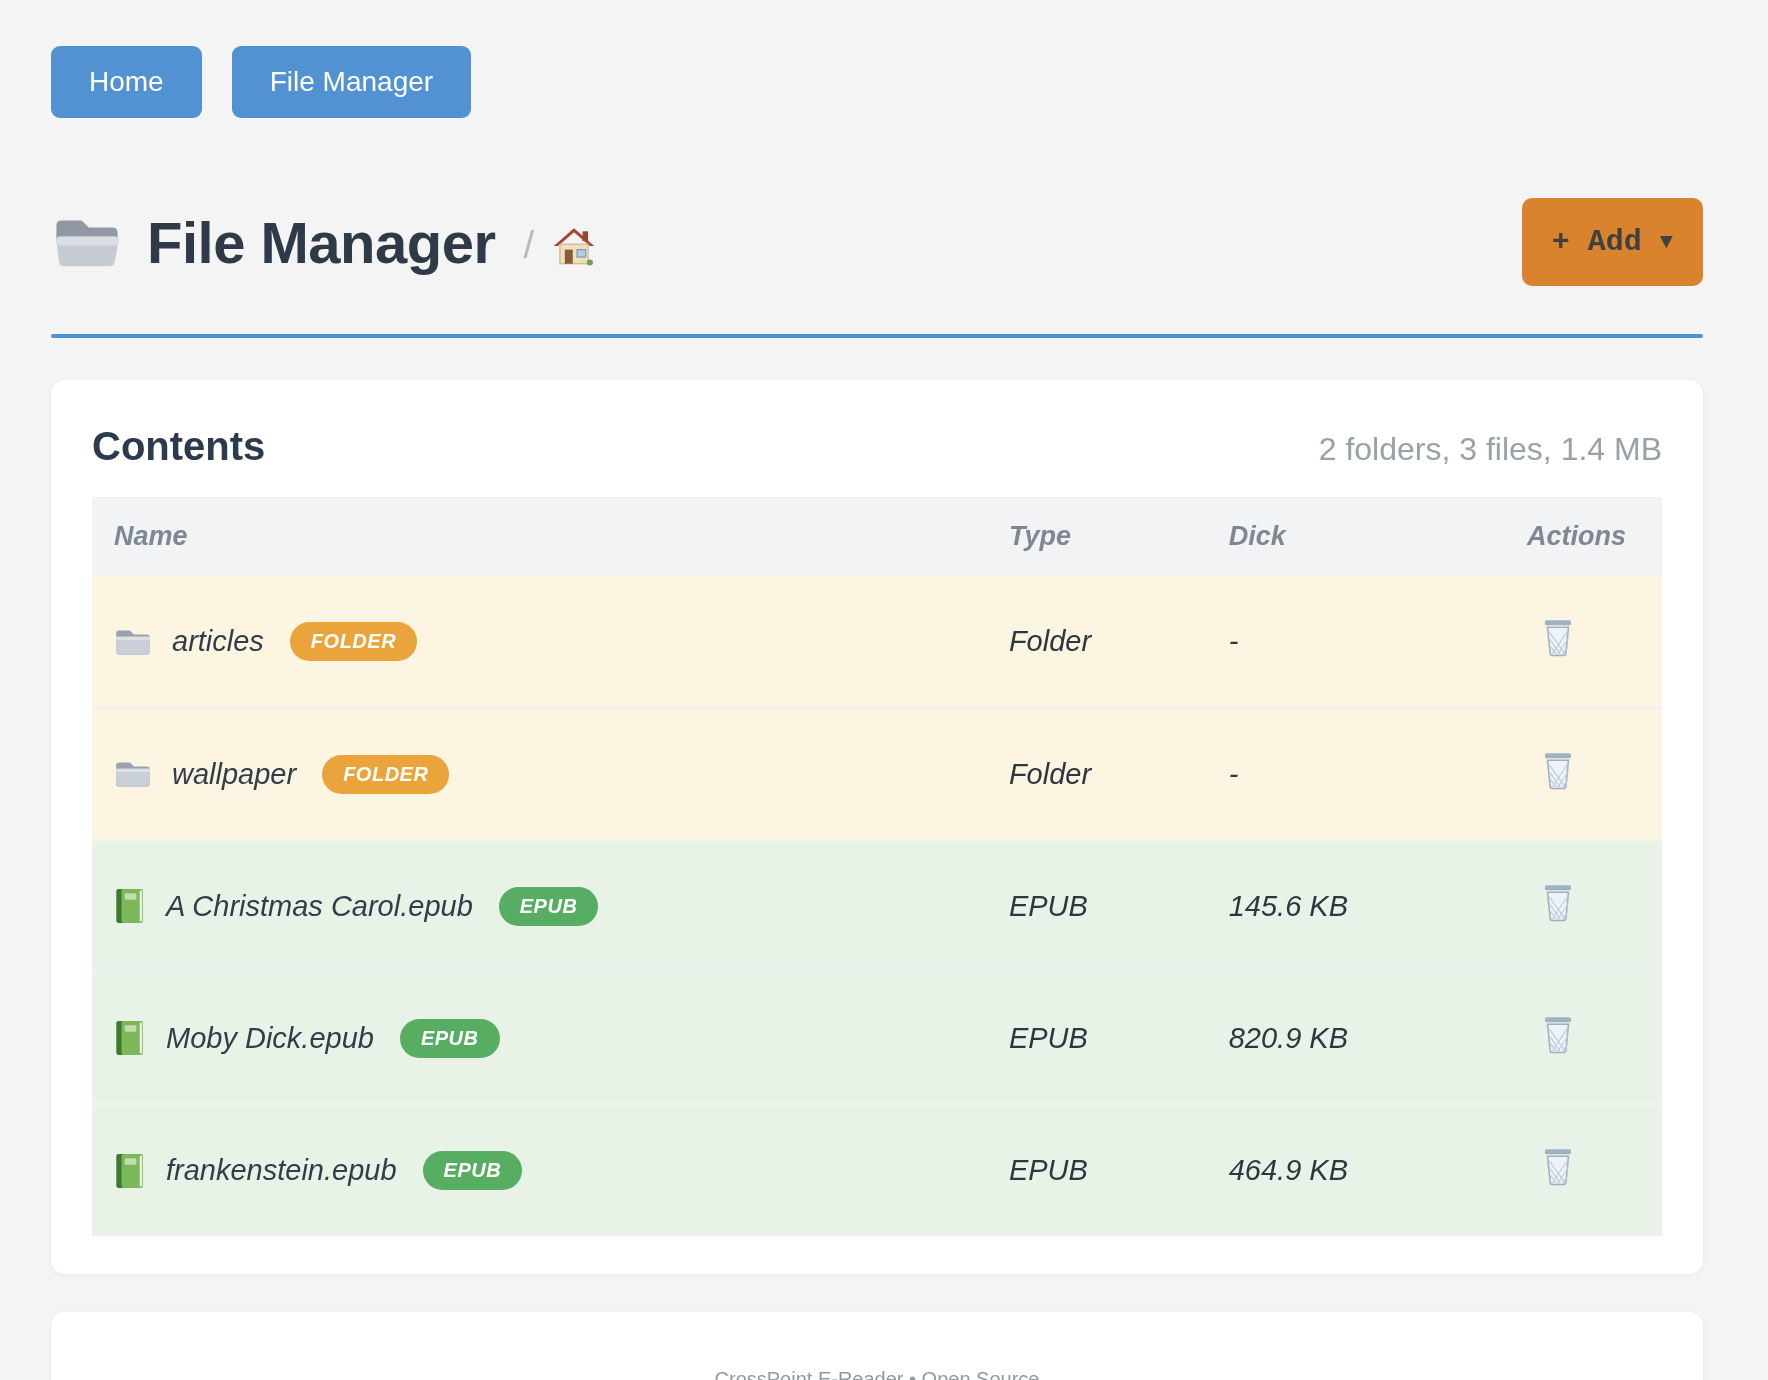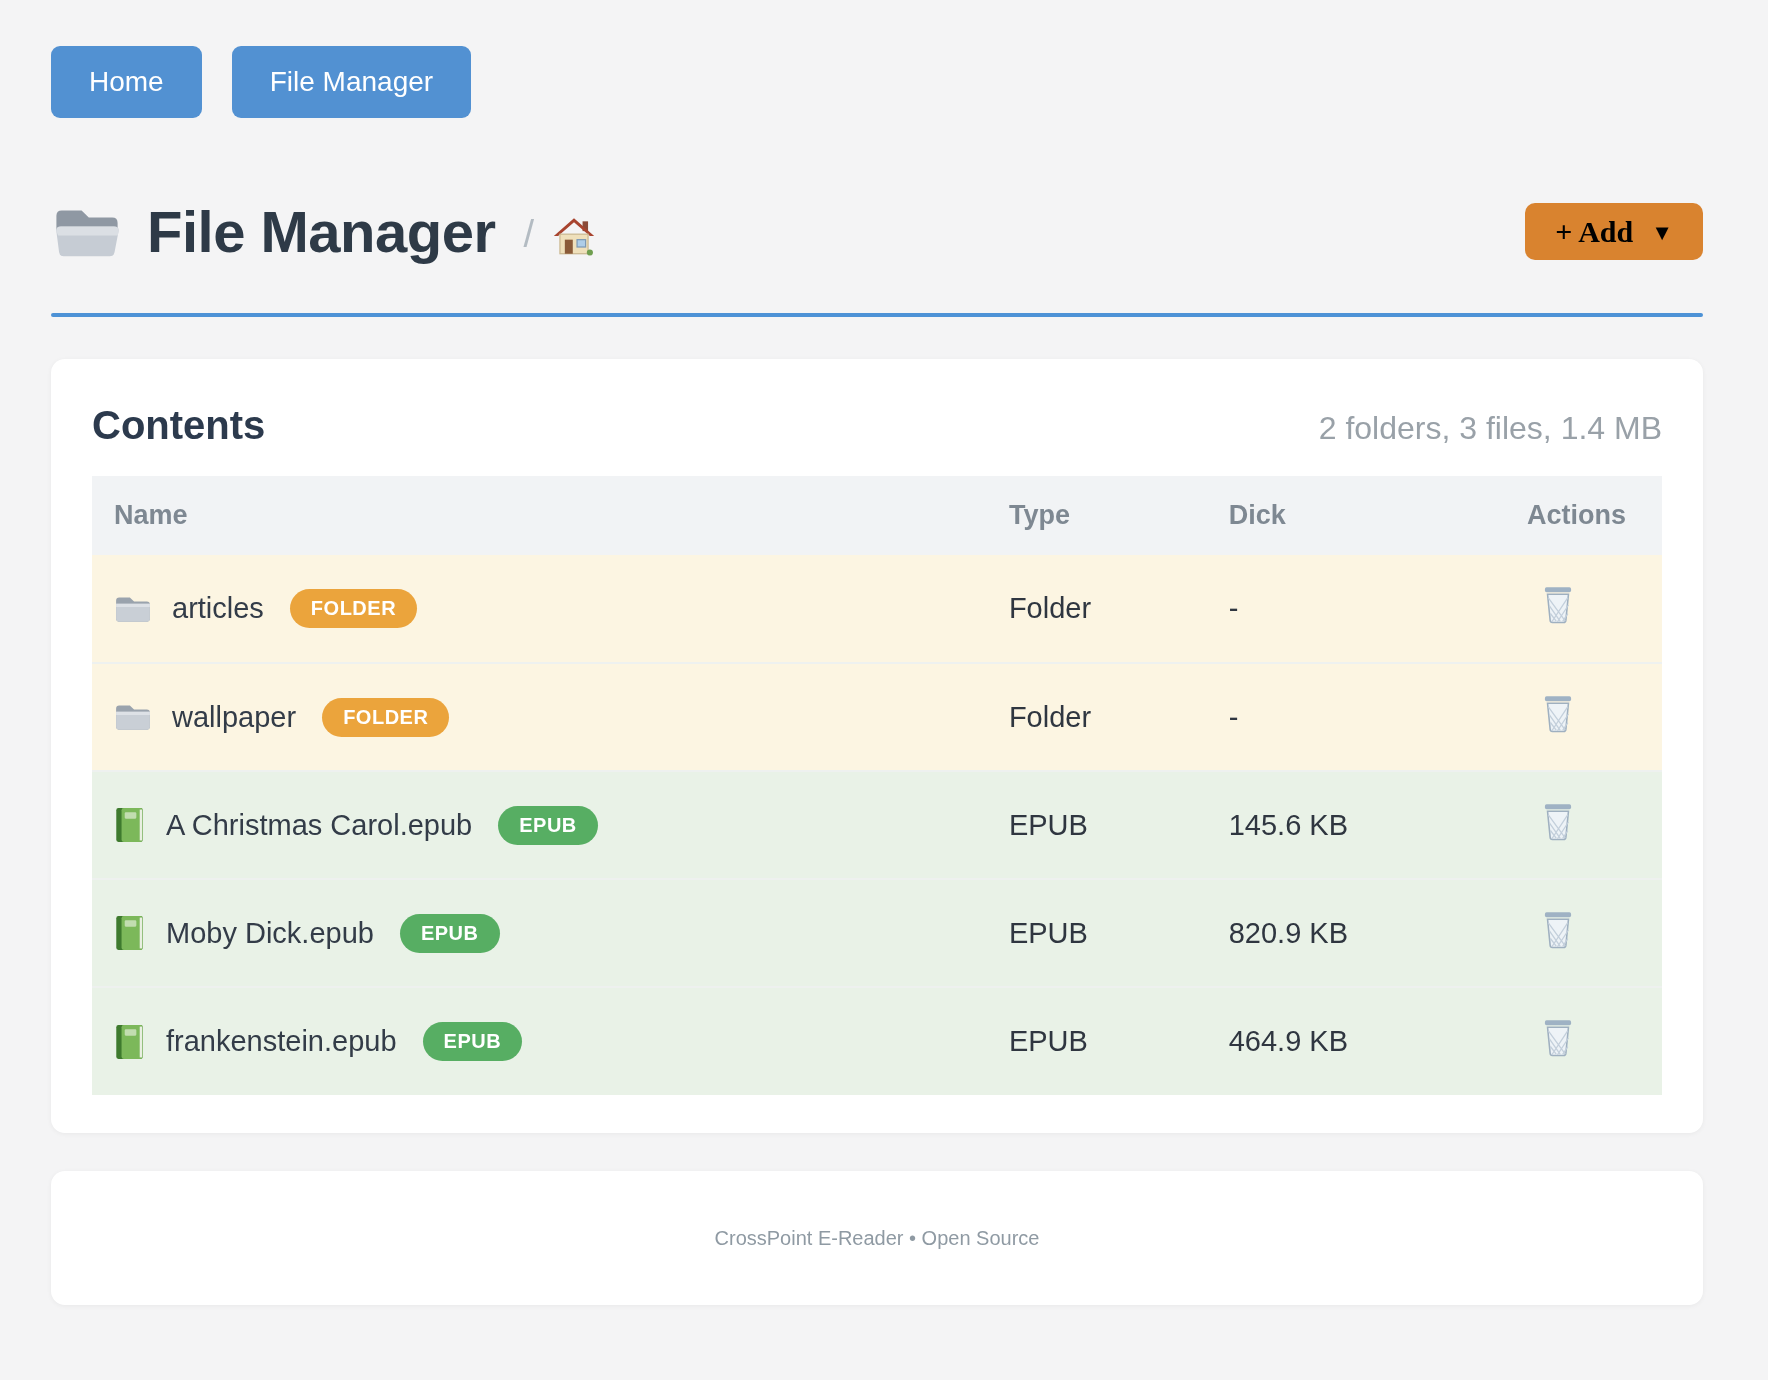--- a/index.html
+++ b/index.html
@@ -28,49 +28,49 @@
   .header-row { margin-top: 80px; display: flex; align-items: center; }
   .title-group { display: flex; align-items: center; flex: 1; }
   .title-folder-icon { width: 72px; height: 60px; margin-right: 24px; }
   h1 {
     margin: 0; font-size: 58px; font-weight: 800;
     color: #2e3a47; letter-spacing: -0.5px;
   }
   .crumb-sep { color: #b3bbc2; font-size: 38px; margin: 6px 18px 0 28px; font-weight: 400; }
   .crumb-house { width: 44px; height: 44px; margin-top: 8px; }
   .add-btn {
-    background: #d9832f; color: #000000;
-    font-family: Liberation Serif, serif; font-size: 30px; font-weight: 700;
-    height: 57px; padding: 0 30px;
+    background: #d9832f; color: #404040;
+    font-family: Liberation Mono, monospace; font-size: 30px; font-weight: 700;
+    height: 88px; padding: 0 30px;
     border: none; border-radius: 10px;
     display: flex; align-items: center; gap: 18px;
     cursor: pointer;
   }
   .add-caret { font-size: 22px; line-height: 1; padding-top: 2px; }
 
   .rule { height: 4px; background: #4d92d6; margin-top: 48px; border-radius: 2px; }
 
   
   .card {
     background: #fff; border-radius: 14px;
     margin-top: 42px; padding: 44px 41px 38px 41px;
     box-shadow: 0 1px 5px rgba(0,0,0,.05);
   }
   .card-head { display: flex; justify-content: space-between; align-items: baseline; }
   .contents-title { font-size: 40px; font-weight: 800; color: #2c3a4d; }
   .summary { font-size: 32px; color: #99a1a8; }
 
-  table { width: 100%; border-collapse: collapse; margin-top: 28px; }
+  table { width: 100%; border-collapse: collapse; margin-top: 28px; font-style: italic; }
   thead th {
     background: #f1f3f5; color: #7e8892;
     text-align: left; font-size: 27px; font-weight: 700;
     padding: 24px 22px;
   }
   tbody td {
-    height: 108px; padding: 0 22px;
+    height: 132px; padding: 0 22px;
     font-size: 29px; color: #2f3640;
     border-bottom: 2px solid #eef1ef;
   }
   tbody tr:last-child td { border-bottom: none; }
   tr.folder-row { background: #fcf5e2; }
   tr.epub-row { background: #e9f2e7; }
 
   .name-wrap { display: flex; align-items: center; gap: 20px; }
   .row-icon { flex: 0 0 auto; display: inline-flex; }
   .name-text { color: #333c48; }

